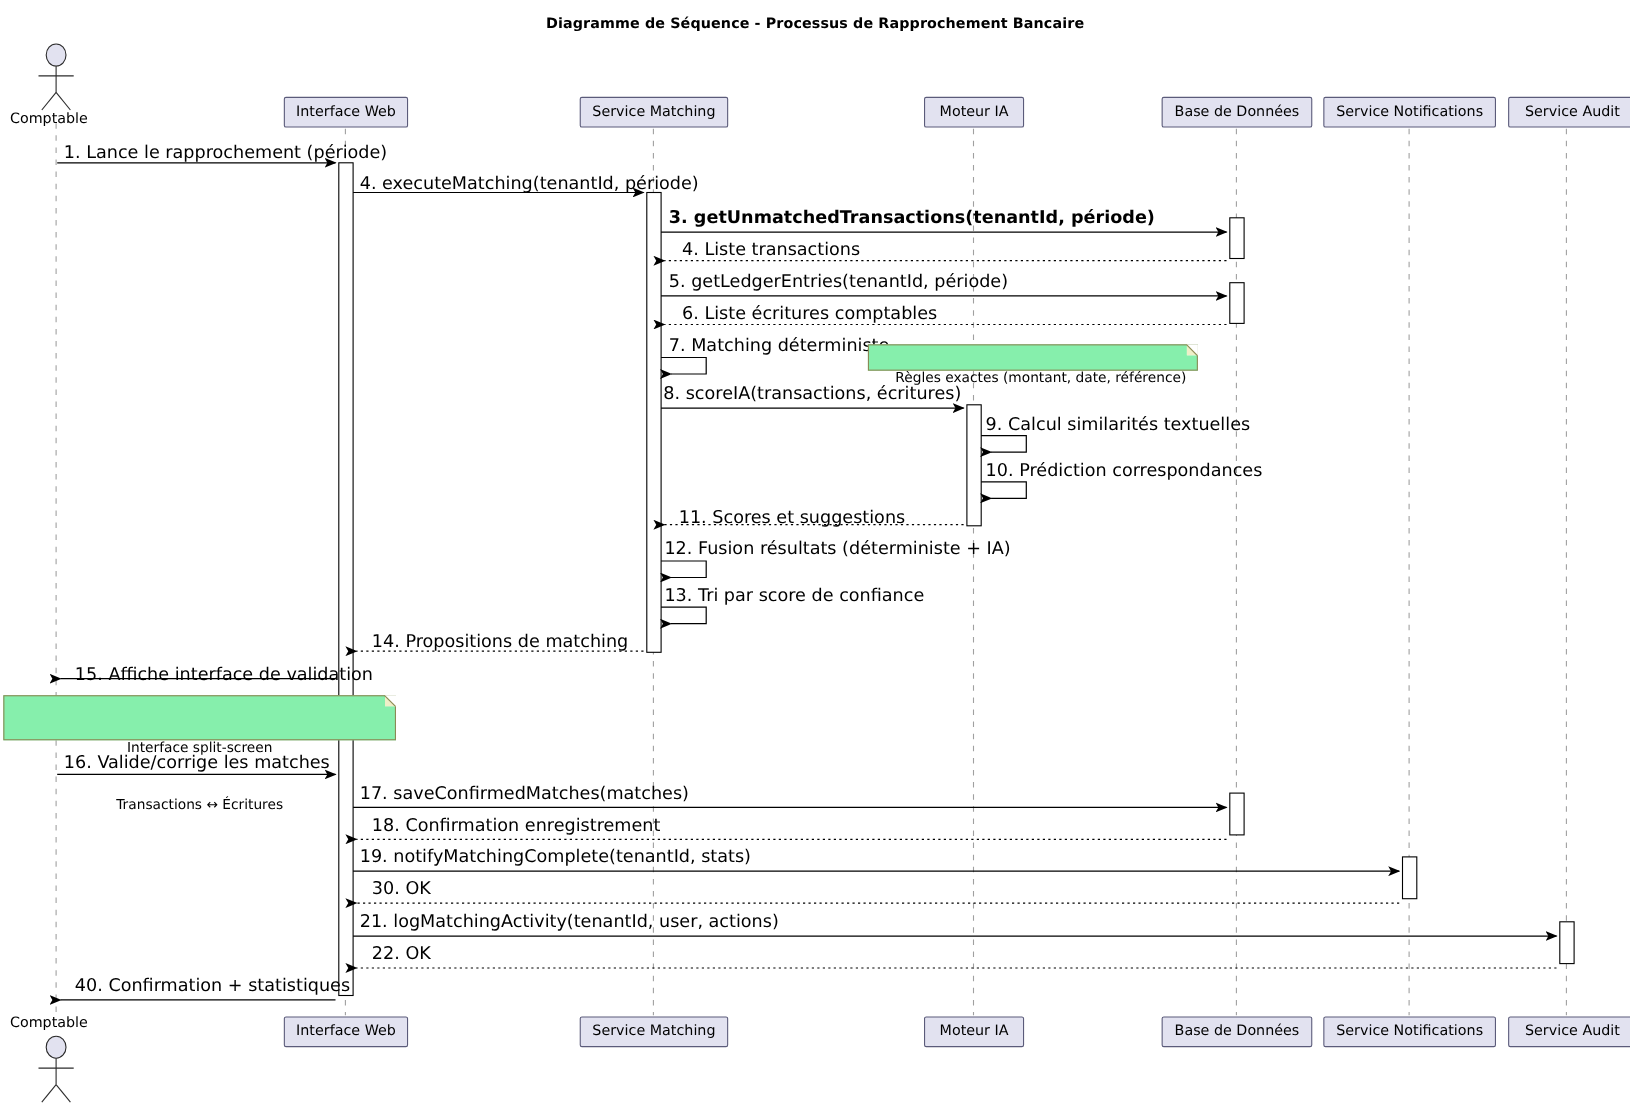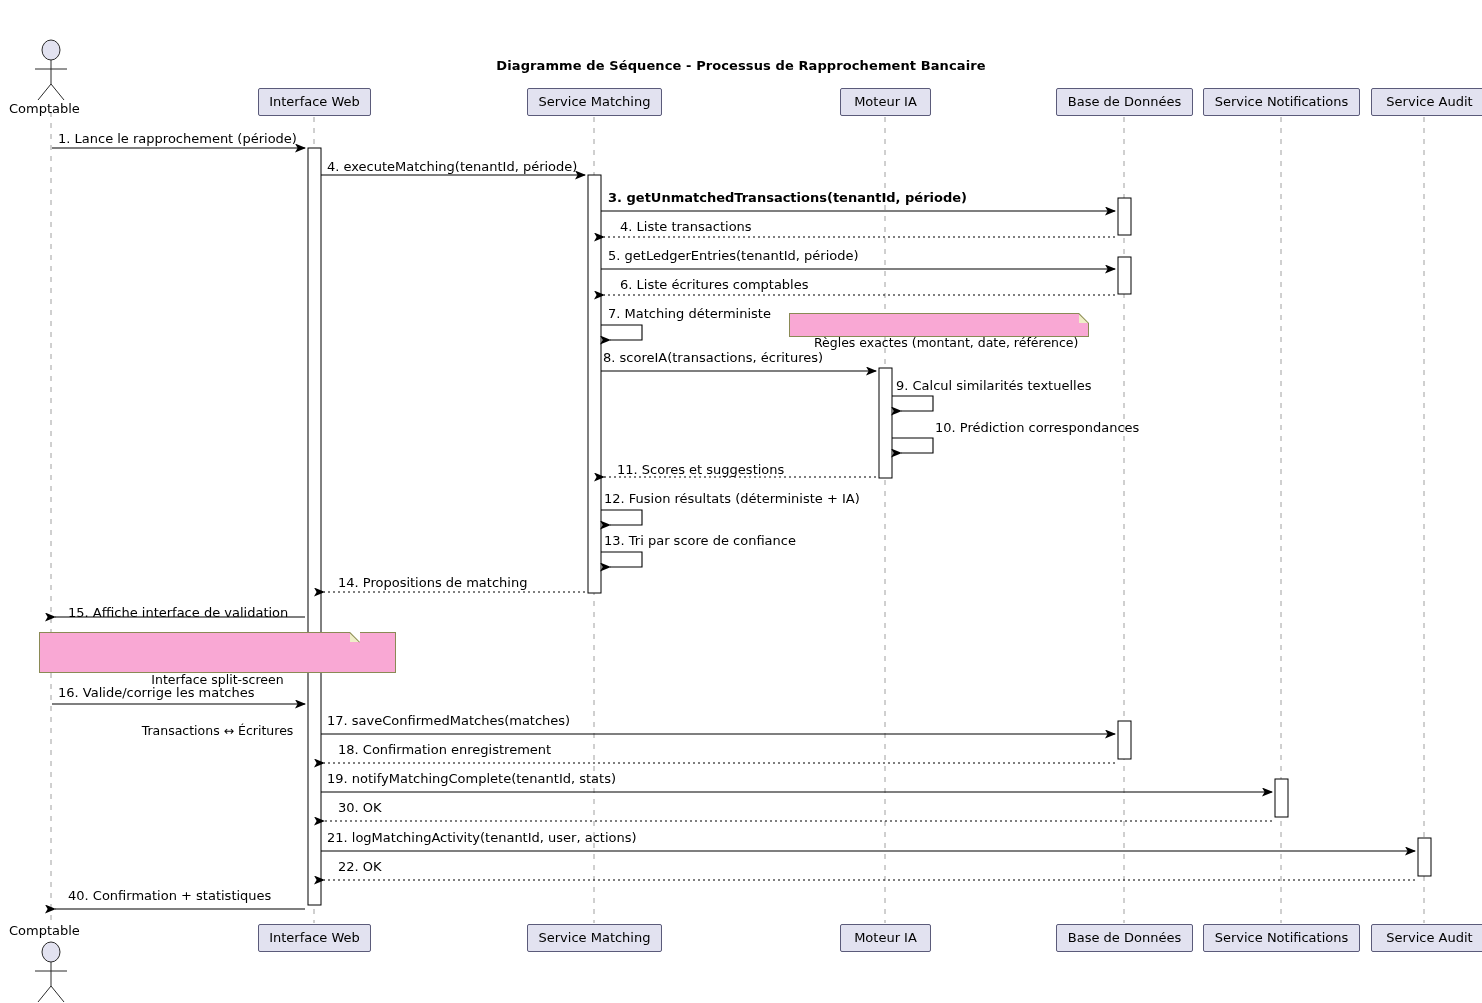--- a/index.html
+++ b/index.html
@@ -28,21 +28,20 @@
   .diagram-title {
     position: absolute;
     top: 14px;
     left: 0;
     width: 1482px;
     text-align: center;
     font-size: 13px;
     font-weight: bold;
     color: #000000;
     letter-spacing: 0.1px;
-    margin-top: 44px;
   }
   .participant-box {
     position: absolute;
     box-sizing: border-box;
     background: #E2E2F0;
     border: 1px solid #5B5B7A;
     border-radius: 2px;
     height: 28px;
     line-height: 26px;
     text-align: center;
@@ -52,29 +51,29 @@
     overflow: hidden;
   }
   .actor-label {
     position: absolute;
     font-size: 13px;
     color: #000000;
     white-space: nowrap;
   }
   .msg-label {
     position: absolute;
-    font-size: 13px;
+    font-size: 16px;
     color: #000000;
     white-space: nowrap;
     line-height: 14px;
   }
   .note-box {
     position: absolute;
     box-sizing: border-box;
-    background: #f9a8d4;
+    background: #86efac;
     border: 1px solid #8A8A55;
     font-size: 12.5px;
     color: #000000;
     line-height: 17px;
     padding: 3px 8px 3px 8px;
     white-space: pre;
   }
   .note-fold {
     position: absolute;
     width: 0; height: 0;
@@ -82,21 +81,21 @@
     border-top: 10px solid #ffffff;
   }
   .note-fold-line {
     position: absolute;
     width: 14px;
     height: 1px;
     background: #8A8A55;
     transform-origin: 0 0;
     transform: rotate(45deg);
   }
-  .note-center { text-align: center; margin-left: 36px; }
+  .note-center { text-align: center; }
 </style>
 </head>
 <body>
 
 <div id="canvas">
 
   <div class="diagram-title">Diagramme de Séquence - Processus de Rapprochement Bancaire</div>
 
   <svg id="svg-layer" xmlns="http://www.w3.org/2000/svg" viewBox="0 0 1482 1003">
     <defs>
@@ -208,21 +207,21 @@
 
   <div class="msg-label" style="left:58px;  top:132px;">1. Lance le rapprochement (période)</div>
   <div class="msg-label" style="left:327px; top:160px;">4. executeMatching(tenantId, période)</div>
   <div class="msg-label" style="left:608px; top:191px;font-weight:bold;">3. getUnmatchedTransactions(tenantId, période)</div>
   <div class="msg-label" style="left:620px; top:220px;">4. Liste transactions</div>
   <div class="msg-label" style="left:608px; top:249px;">5. getLedgerEntries(tenantId, période)</div>
   <div class="msg-label" style="left:620px; top:278px;">6. Liste écritures comptables</div>
   <div class="msg-label" style="left:608px; top:307px;">7. Matching déterministe</div>
   <div class="msg-label" style="left:603px; top:351px;">8. scoreIA(transactions, écritures)</div>
   <div class="msg-label" style="left:896px; top:379px;">9. Calcul similarités textuelles</div>
-  <div class="msg-label" style="left:896px; top:421px;margin-left:39px;">10. Prédiction correspondances</div>
+  <div class="msg-label" style="left:896px; top:421px;">10. Prédiction correspondances</div>
   <div class="msg-label" style="left:617px; top:463px;">11. Scores et suggestions</div>
   <div class="msg-label" style="left:604px; top:492px;">12. Fusion résultats (déterministe + IA)</div>
   <div class="msg-label" style="left:604px; top:534px;">13. Tri par score de confiance</div>
   <div class="msg-label" style="left:338px; top:576px;">14. Propositions de matching</div>
   <div class="msg-label" style="left:68px;  top:606px;">15. Affiche interface de validation</div>
   <div class="msg-label" style="left:58px;  top:686px;">16. Valide/corrige les matches</div>
   <div class="msg-label" style="left:327px; top:714px;">17. saveConfirmedMatches(matches)</div>
   <div class="msg-label" style="left:338px; top:743px;">18. Confirmation enregistrement</div>
   <div class="msg-label" style="left:327px; top:772px;text-align:right;">19. notifyMatchingComplete(tenantId, stats)</div>
   <div class="msg-label" style="left:338px; top:801px;">30. OK</div>

